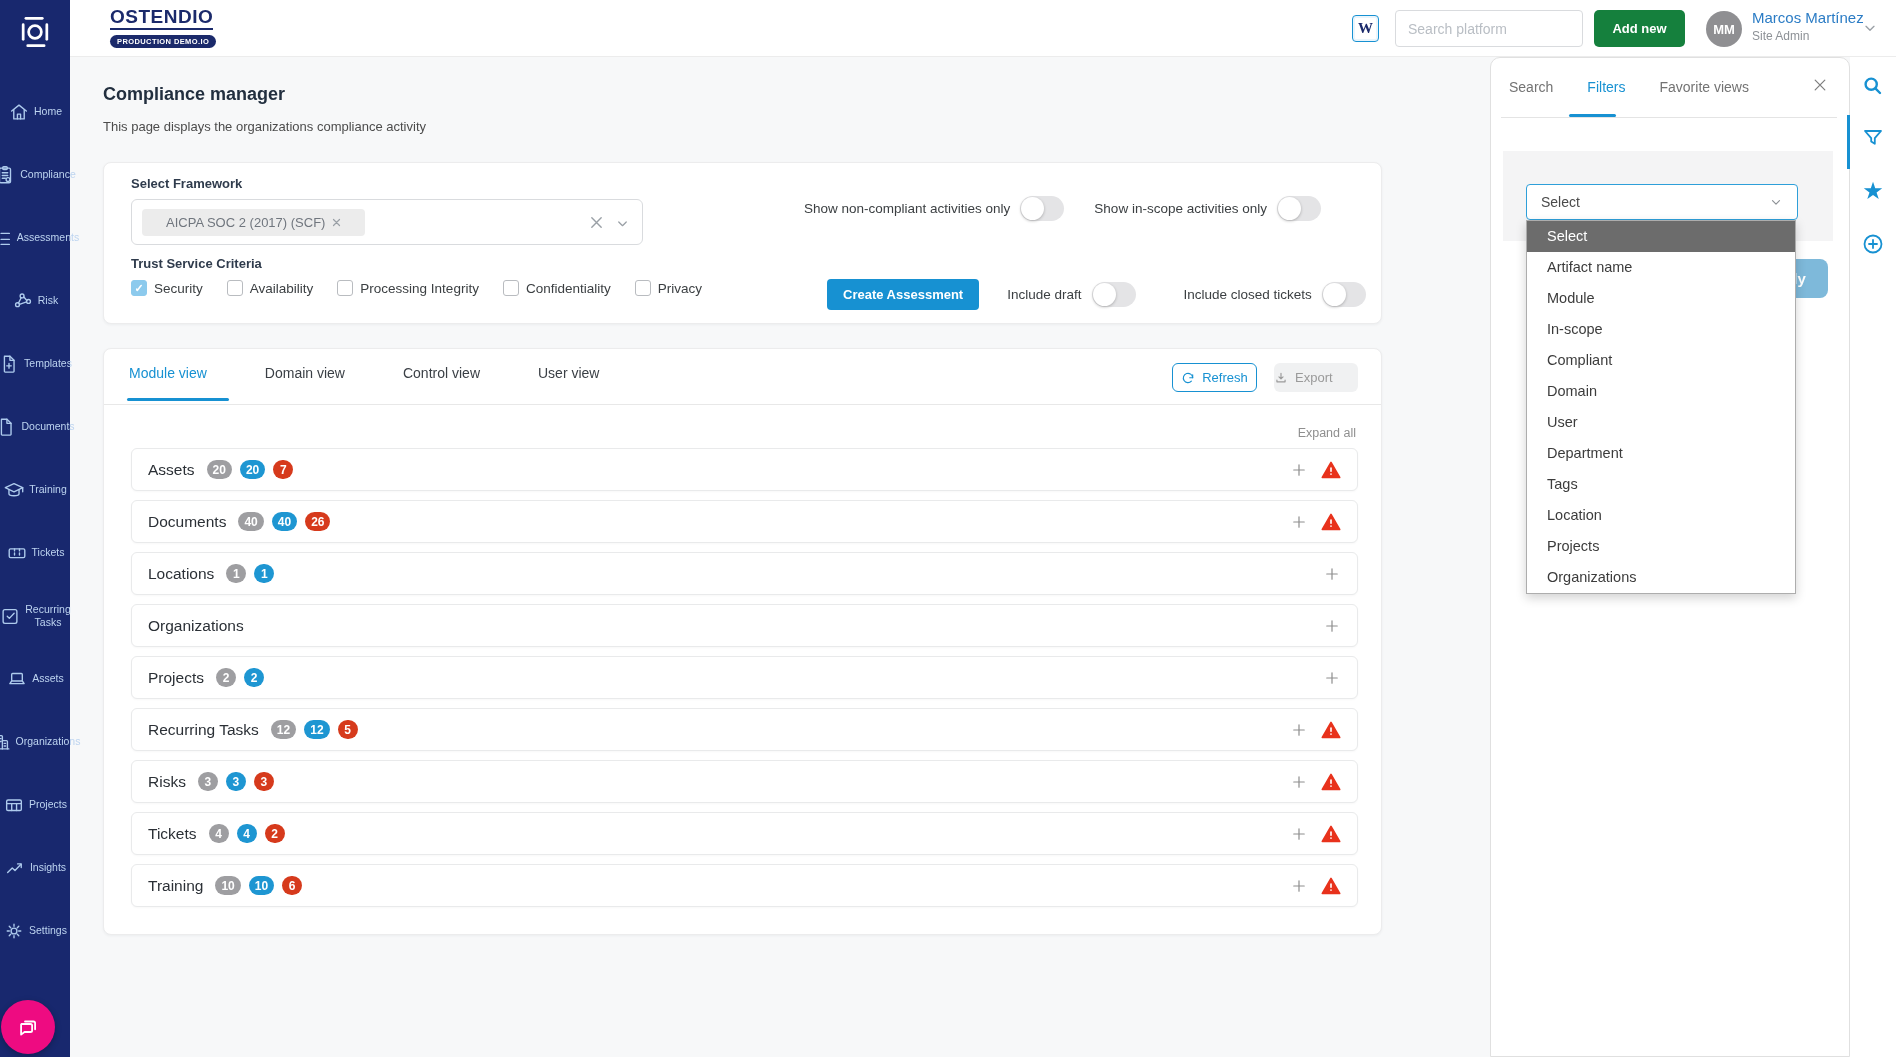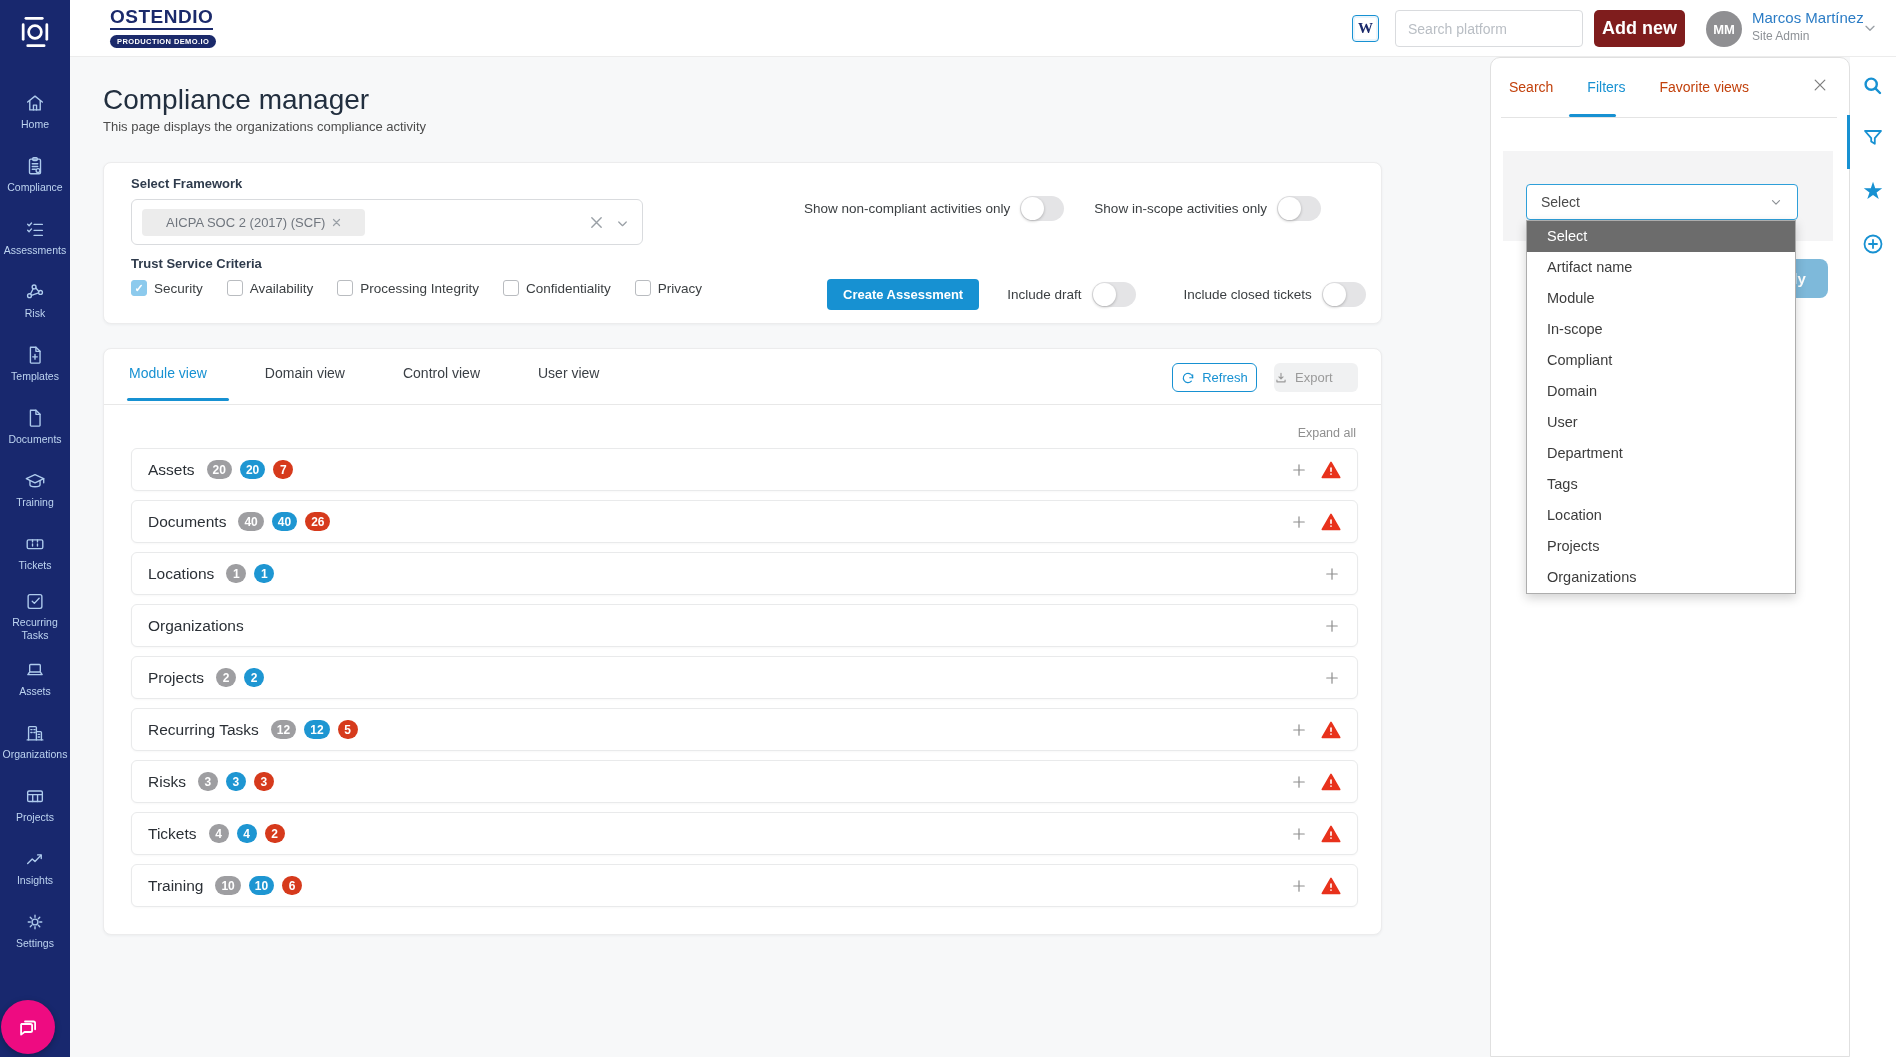--- a/index.html
+++ b/index.html
@@ -5,41 +5,41 @@
   *{box-sizing:border-box;margin:0;padding:0}
   html,body{width:1896px;height:1057px;overflow:hidden}
   body{font-family:"Liberation Sans",sans-serif;background:#f7f8f9;color:#2b3036}
   #app{position:relative;width:1896px;height:1057px;background:#f7f8f9;overflow:hidden}
   svg{display:block}
 
   
   .sidebar{position:absolute;left:0;top:0;width:70px;height:1057px;background:#18286e;z-index:30}
   .side-logo{margin:10px auto 0;width:44px;height:44px;display:flex;align-items:center;justify-content:center}
   .nav{position:absolute;top:80px;left:0;width:70px}
-  .nav-item{height:63px;display:flex;flex-direction:column;align-items:center;justify-content:center;gap:4px;cursor:pointer;color:#aecbed}
+  .nav-item{height:63px;display:flex;align-items:center;justify-content:center;gap:4px;cursor:pointer;color:#aecbed}
   .nav-item .lbl{font-size:10.5px;line-height:1.15;color:#bdd4f0;text-align:center;max-width:68px}
   .chat-fab{position:absolute;left:1px;top:1000px;width:54px;height:54px;border-radius:50%;background:#ee0b81;display:flex;align-items:center;justify-content:center;z-index:31;box-shadow:0 2px 6px rgba(0,0,0,.25)}
 
   
   .topbar{position:absolute;left:70px;top:0;width:1826px;height:57px;background:#fff;border-bottom:1px solid #ececec;z-index:20}
   .brand{position:absolute;left:40px;top:7px}
   .brand .word{font-size:19px;font-weight:bold;letter-spacing:.5px;color:#1b2a6b;border-bottom:2.5px solid #1b2a6b;padding-bottom:0;line-height:1.1;display:inline-block}
   .brand .badge-pill{margin-top:2px;background:#1b2a6b;color:#fff;font-size:7.5px;font-weight:bold;letter-spacing:.4px;border-radius:8px;padding:2px 7px;display:inline-block}
   .wiki-box{position:absolute;left:1282px;top:15px;width:27px;height:27px;border:1.5px solid #1791d2;border-radius:4px;display:flex;align-items:center;justify-content:center;box-shadow:inset 0 0 0 2px #eaf5fc}
   .wiki-box span{font-family:"Liberation Serif",serif;font-weight:bold;font-size:15px;color:#1b2a6b}
   .search-input{position:absolute;left:1325px;top:10px;width:188px;height:37px;border:1px solid #d9dbde;border-radius:4px;padding:0 12px;font-size:14px;color:#444;outline:none;font-family:"Liberation Sans",sans-serif}
   .search-input::placeholder{color:#b9bec4}
-  .addnew-btn{position:absolute;left:1524px;top:10px;width:91px;height:37px;background:#7f1d1d;border:none;border-radius:5px;color:#fff;font-size:18px;font-weight:bold;cursor:pointer;font-family:"Liberation Sans",sans-serif}
+  .addnew-btn{position:absolute;left:1524px;top:10px;width:91px;height:37px;background:#15803d;border:none;border-radius:5px;color:#fff;font-size:13px;font-weight:bold;cursor:pointer;font-family:"Liberation Sans",sans-serif}
   .avatar{position:absolute;left:1636px;top:11px;width:36px;height:36px;border-radius:50%;background:#8f8f92;color:#fff;font-size:13px;font-weight:bold;display:flex;align-items:center;justify-content:center}
   .user-name{position:absolute;left:1682px;top:9px;font-size:15px;color:#2b7cc5;white-space:nowrap}
   .user-role{position:absolute;left:1682px;top:29px;font-size:12px;color:#8d9196}
   .user-caret{position:absolute;left:1792px;top:20px;color:#9aa0a6;cursor:pointer}
 
   
-  .page-title{position:absolute;left:103px;top:84px;font-size:28px;font-weight:normal;color:#222f3f;z-index:1}
+  .page-title{position:absolute;left:103px;top:84px;font-size:18px;font-weight:bold;color:#222f3f;z-index:1}
   .page-subtitle{position:absolute;left:103px;top:119px;font-size:13px;color:#4c4c4c;z-index:1}
 
   
   .card{position:absolute;background:#fff;border:1px solid #ececed;border-radius:8px;box-shadow:0 1px 3px rgba(20,30,60,.05)}
   .card1{left:103px;top:162px;width:1279px;height:162px}
   .fw-label{position:absolute;left:27px;top:13px;font-size:13px;font-weight:bold;color:#2f3b4c}
   .fw-input{position:absolute;left:27px;top:36px;width:512px;height:46px;border:1px solid #d9dbde;border-radius:6px;background:#fff;cursor:pointer}
   .fw-chip{position:absolute;left:10px;top:9px;height:27px;background:#ececec;border-radius:4px;display:flex;align-items:center;gap:7px;padding:0 24px;font-size:13px;color:#70767e}
   .fw-clear{position:absolute;right:38px;top:15px;color:#9aa0a6;cursor:pointer}
   .fw-caret{position:absolute;right:12px;top:16px;color:#9aa0a6;cursor:pointer}
@@ -73,21 +73,21 @@
   .badge{min-width:20px;height:19px;border-radius:10px;padding:0 6px;display:flex;align-items:center;justify-content:center;color:#fff;font-size:12px;font-weight:bold}
   .badge:empty{display:none}
   .badge.gray{background:#9e9ea1}
   .badge.blue{background:#1e96d2}
   .badge.red{background:#d63a1c}
   .row-right{margin-left:auto;display:flex;align-items:center;gap:13px}
 
   
   .drawer{position:absolute;left:1490px;top:57px;width:360px;height:1000px;background:#fff;border:1px solid #e0e0e0;border-radius:10px 10px 0 0;z-index:40}
   .d-tabs{position:absolute;left:18px;top:21px;display:flex;gap:34px}
-  .d-tab{font-size:14px;color:#c2410c;cursor:pointer;white-space:nowrap}
+  .d-tab{font-size:14px;color:#737373;cursor:pointer;white-space:nowrap}
   .d-tab[data-active="true"]{color:#1791d2}
   .d-underline{position:absolute;left:78px;top:56px;width:47px;height:3px;background:#1791d2;border-radius:2px}
   .d-divider{position:absolute;left:10px;top:59px;width:336px;height:1px;background:#e4e4e4}
   .d-close{position:absolute;right:22px;top:20px;color:#7d7d7d;cursor:pointer}
   .d-graybox{position:absolute;left:12px;top:93px;width:330px;height:90px;background:#f4f4f5}
   .d-select{position:absolute;left:35px;top:126px;width:272px;height:36px;border:1.5px solid #2e9fd9;border-radius:4px;background:#fff;display:flex;align-items:center;padding:0 14px;font-size:14px;color:#4a4a4a;cursor:pointer;z-index:2}
   .d-select .caret{margin-left:auto;color:#8d9196}
   .apply-btn{position:absolute;left:251px;top:201px;width:86px;height:39px;background:#7eb9da;border:none;border-radius:8px;color:#fff;font-size:15px;font-weight:bold;cursor:pointer;z-index:1;font-family:"Liberation Sans",sans-serif}
   .d-menu{position:absolute;left:35px;top:162px;width:270px;background:#fff;border:1px solid #adadad;box-shadow:0 4px 10px rgba(0,0,0,.18);z-index:3;padding:0}
   .d-opt{height:31px;line-height:31px;padding-left:20px;font-size:14.5px;color:#3c3c3c;cursor:pointer;white-space:nowrap}

